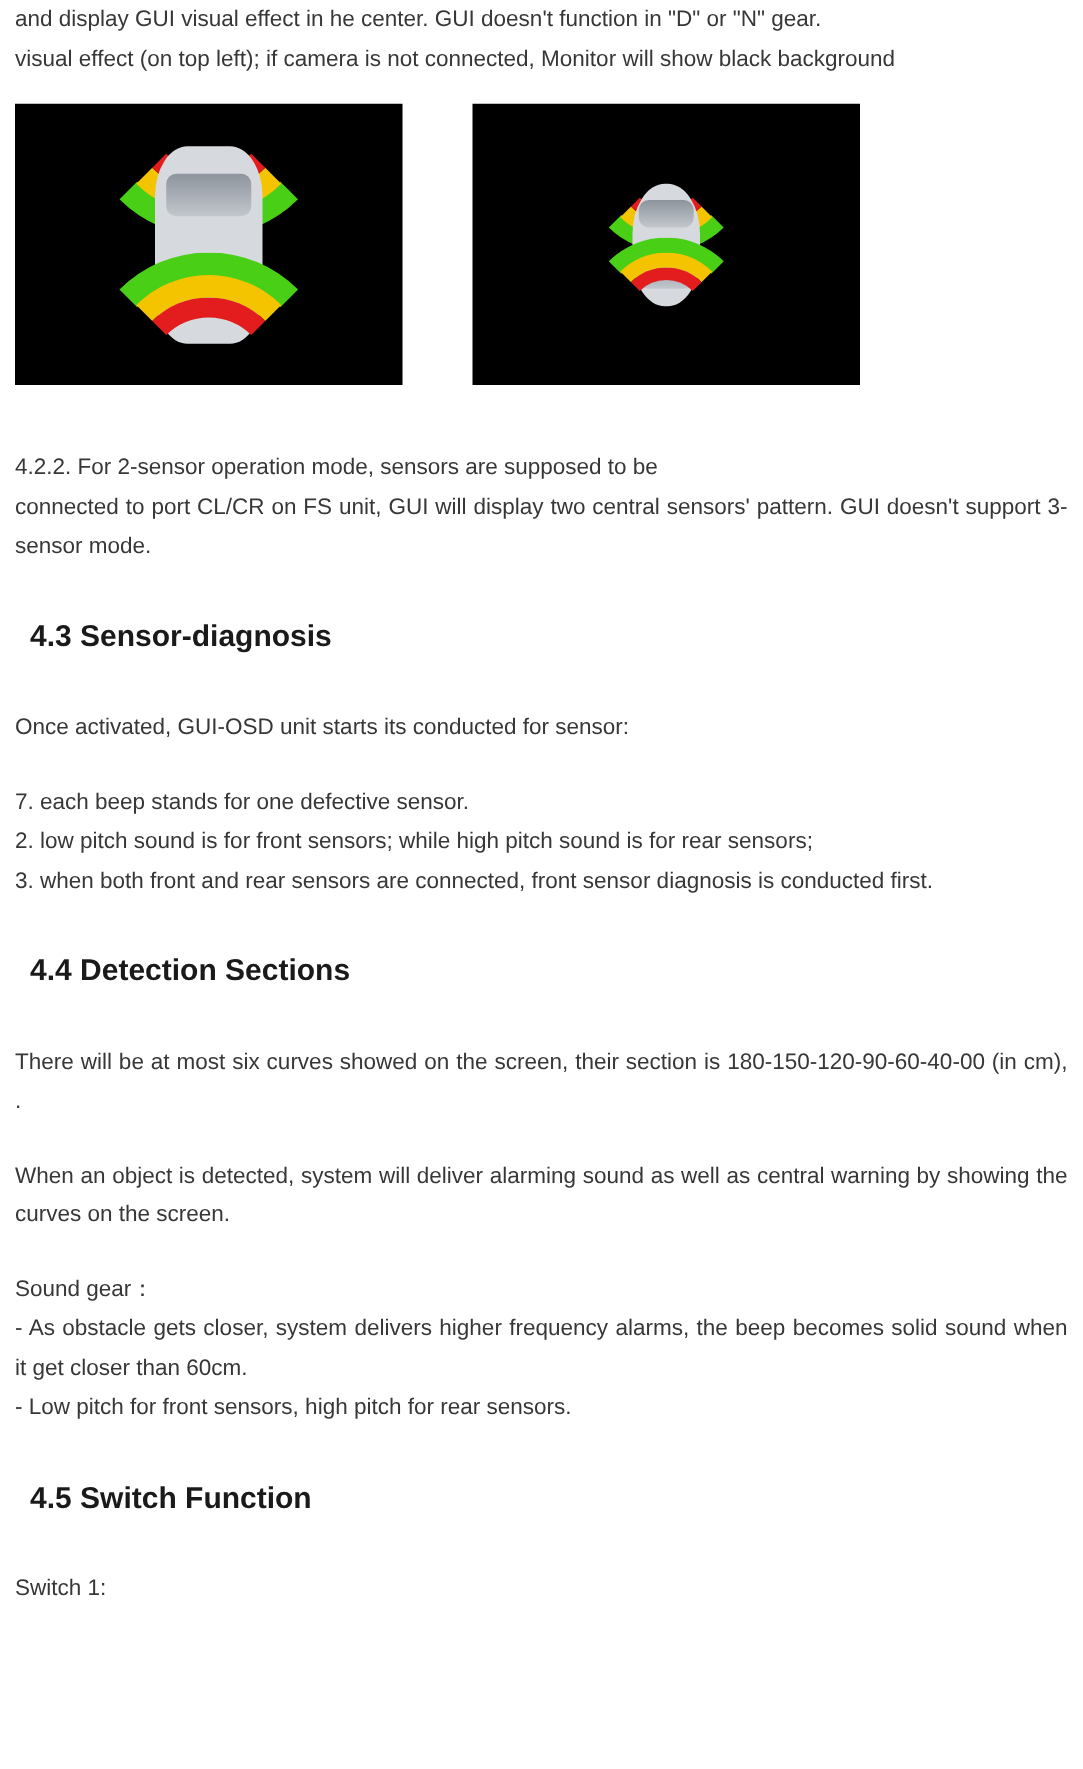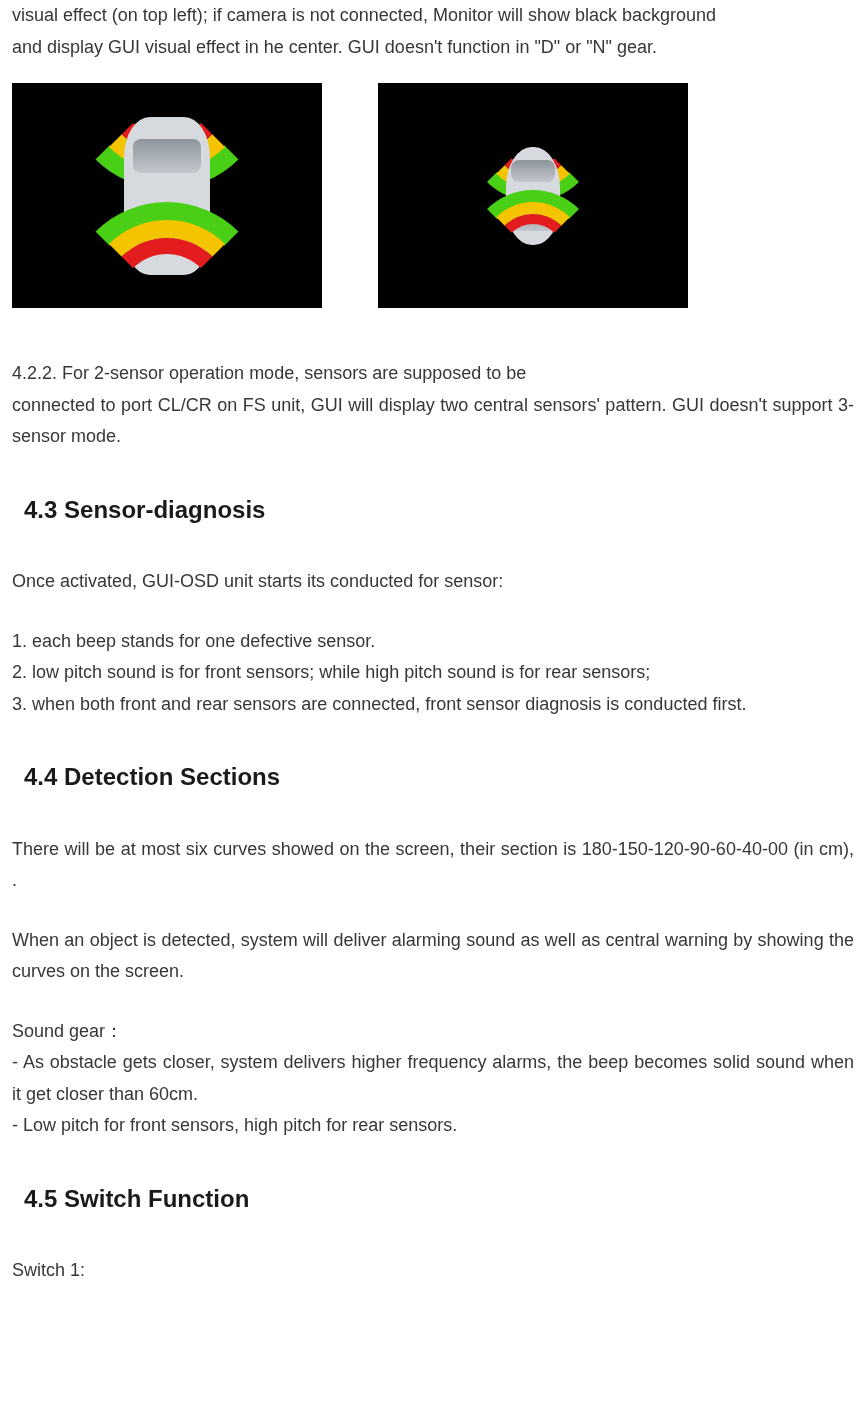--- a/index.html
+++ b/index.html
@@ -35,22 +35,22 @@
   .sm .top3{width:102px;height:102px;top:-12px;border-width:14px;border-bottom-color:#49cf16}
   .sm .bot1{width:60px;height:60px;bottom:14px;border-width:10px;border-top-color:#e31d1d}
   .sm .bot2{width:80px;height:80px;bottom:2px;border-width:12px;border-top-color:#f5c400}
   .sm .bot3{width:102px;height:102px;bottom:-12px;border-width:14px;border-top-color:#49cf16}
 </style>
 </head>
 <body>
 
 <div class="page">
 
+  <p class="p">and display GUI visual effect in he center. GUI doesn't function in "D" or "N" gear.</p>
   <p class="p">visual effect (on top left); if camera is not connected, Monitor will show black background</p>
-  <p class="p">and display GUI visual effect in he center. GUI doesn't function in "D" or "N" gear.</p>
 
   <div class="gap-sm"></div>
 
   <div class="images-row">
     <div class="sensor-box lg">
       <span class="arc top3"></span>
       <span class="arc top2"></span>
       <span class="arc top1"></span>
       <span class="car car-lg"></span>
       <span class="arc bot3"></span>
@@ -76,21 +76,21 @@
   <div class="gap"></div>
 
   <h2>4.3 Sensor-diagnosis</h2>
 
   <div class="gap"></div>
 
   <p class="p">Once activated, GUI-OSD unit starts its conducted for sensor:</p>
 
   <div class="gap"></div>
 
-  <p class="p">1. each beep stands for one defective sensor.</p>
+  <p class="p">7. each beep stands for one defective sensor.</p>
   <p class="p">2. low pitch sound is for front sensors; while high pitch sound is for rear sensors;</p>
   <p class="p justify">3. when both front and rear sensors are connected, front sensor diagnosis is conducted first.</p>
 
   <div class="gap"></div>
 
   <h2>4.4 Detection Sections</h2>
 
   <div class="gap"></div>
 
   <p class="p justify">There will be at most six curves showed on the screen, their section is 180-150-120-90-60-40-00 (in cm), .</p>

